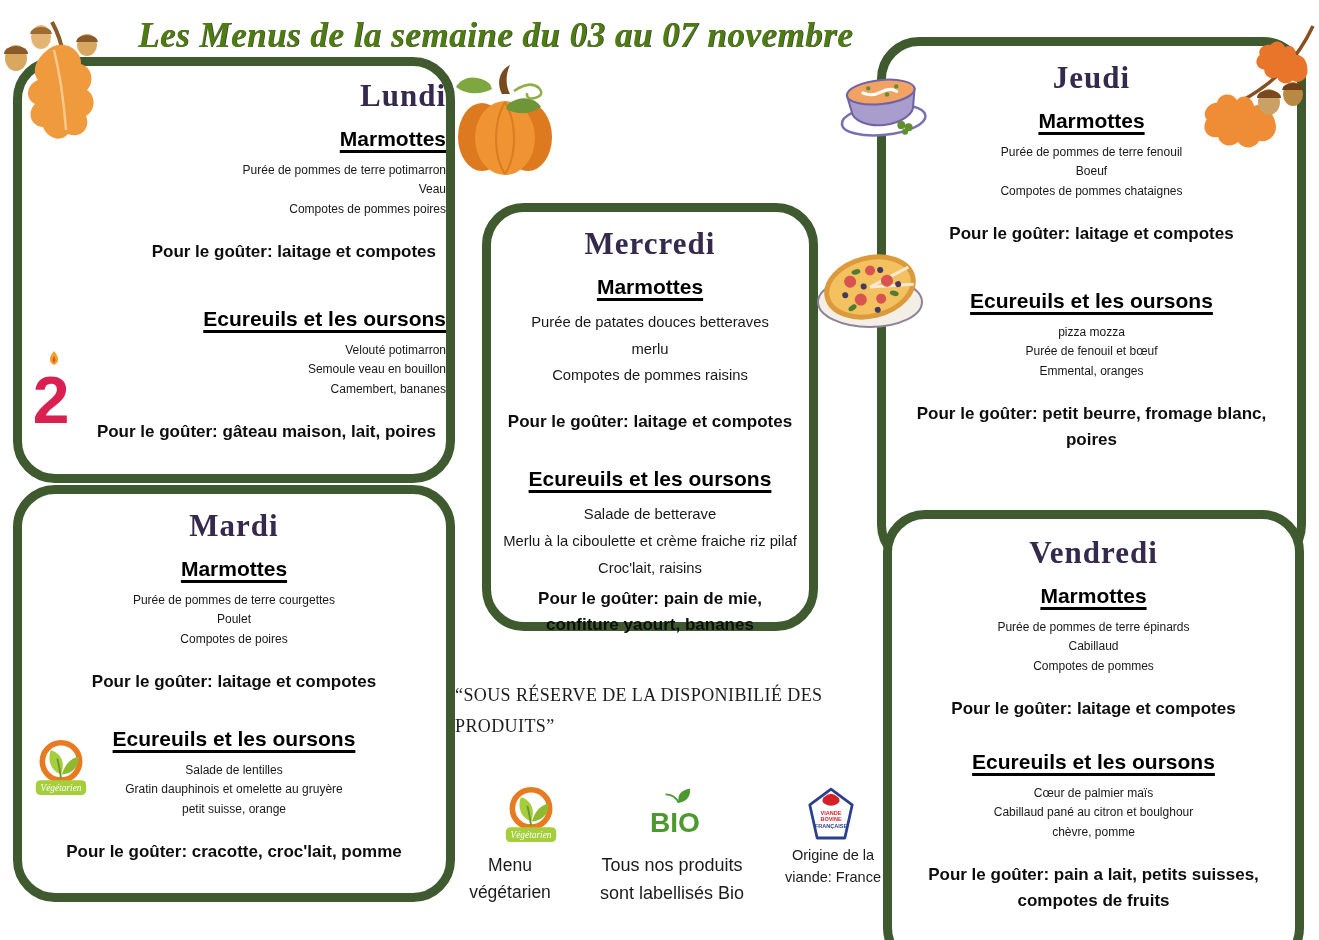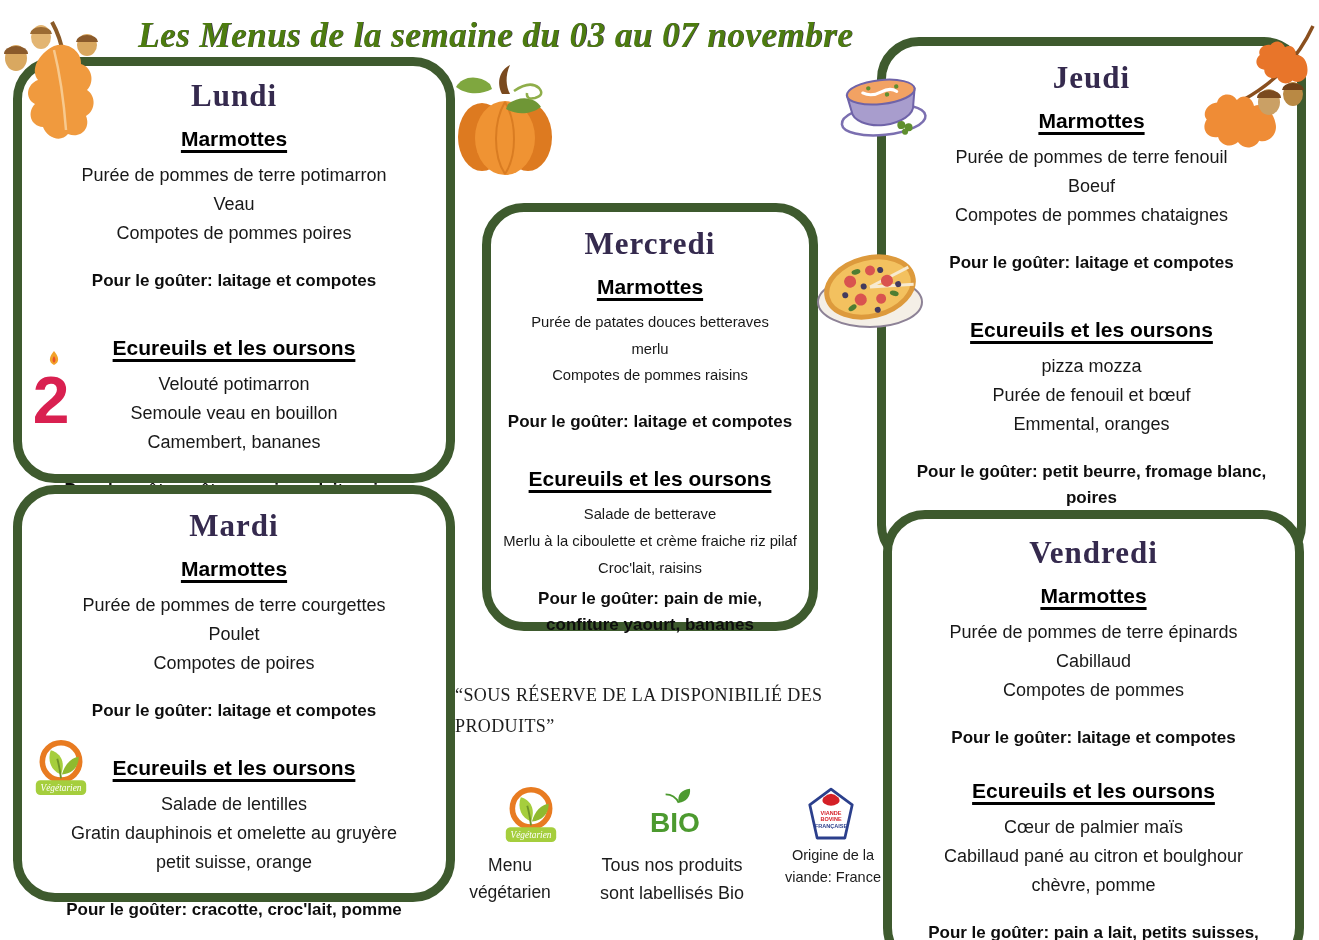--- a/index.html
+++ b/index.html
@@ -14,37 +14,37 @@
     position: absolute; left: 138px; top: 16px; width: 760px;
     font-family: "Liberation Serif", serif; font-style: italic; font-weight: bold;
     font-size: 35px; color: #4d7c0f; letter-spacing: .5px; white-space: nowrap;
     text-shadow: .6px 0 0 #3e3156;
   }
   
   .card {
     position: absolute; background: #fff; border: 9px solid #3e5a2e;
     border-radius: 42px; text-align: center; z-index: 2;
   }
-  .card-lundi    { left: 13px;  top: 57px;  width: 442px; height: 426px; padding-top: 12px; }
+  .card-lundi    { left: 13px;  top: 57px;  width: 442px; height: 426px; padding-top: 12px; text-align: right; }
   .card-mardi    { left: 13px;  top: 485px; width: 442px; height: 417px; padding-top: 14px; }
   .card-mercredi { left: 482px; top: 203px; width: 336px; height: 428px; padding-top: 14px; }
   .card-jeudi    { left: 877px; top: 37px;  width: 429px; height: 530px; padding-top: 14px; }
   .card-vendredi { left: 883px; top: 510px; width: 421px; height: 460px; padding-top: 16px; }
 
   .day {
     font-family: "Liberation Serif", serif; font-weight: bold;
     font-size: 31px; color: #352a4e; letter-spacing: 1px;
   }
   .group-title {
     display: inline-block; margin-top: 13px;
     font-weight: bold; font-size: 21px; color: #000;
     text-decoration: underline; text-decoration-thickness: 2.5px; text-underline-offset: 4px;
   }
   .items { margin-top: 10px; }
-  .item  { font-size: 18px; line-height: 1.62; color: #181818; }
+  .item  { font-size: 12px; line-height: 1.62; color: #181818; }
   .card-mercredi .item { font-size: 14.8px; line-height: 1.8; }
   .gouter {
     margin: 20px 10px 0; font-weight: bold; font-size: 17px; line-height: 1.5; color: #0d0d0d;
   }
   .group2 .group-title { margin-top: 42px; }
   .card-mardi    .group2 .group-title { margin-top: 32px; }
   .card-mercredi .group2 .group-title { margin-top: 33px; }
   .card-vendredi .group2 .group-title { margin-top: 28px; }
   .card-mercredi .group2 .gouter { margin-top: 5px; }
 

